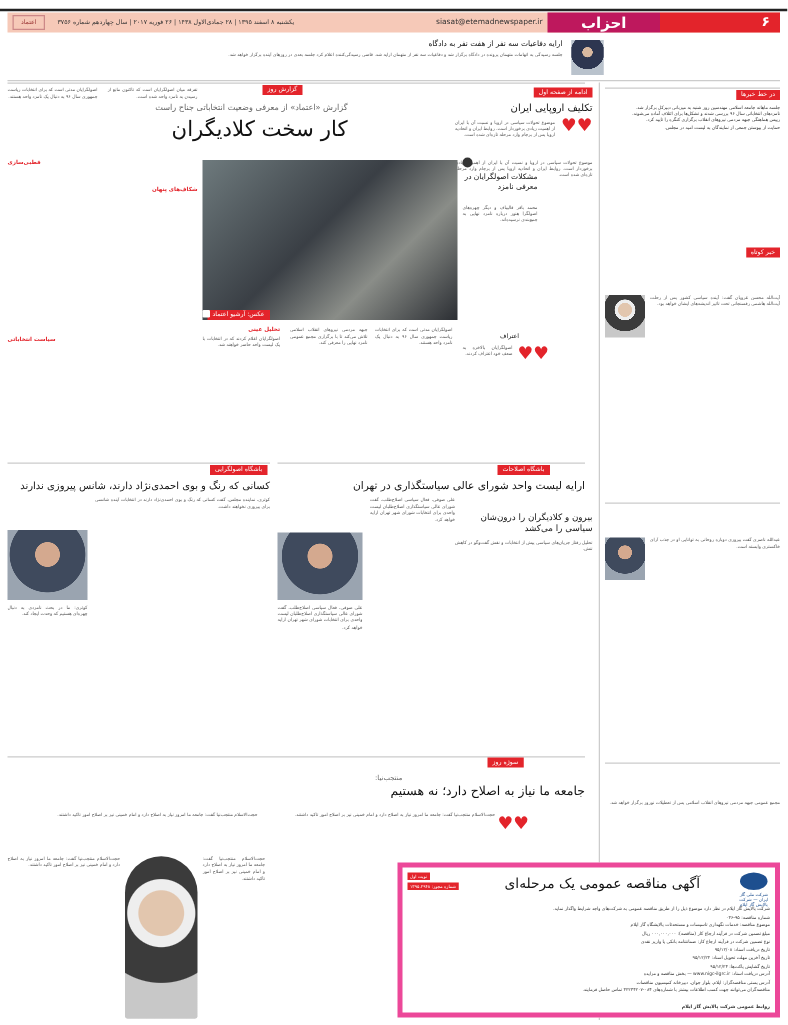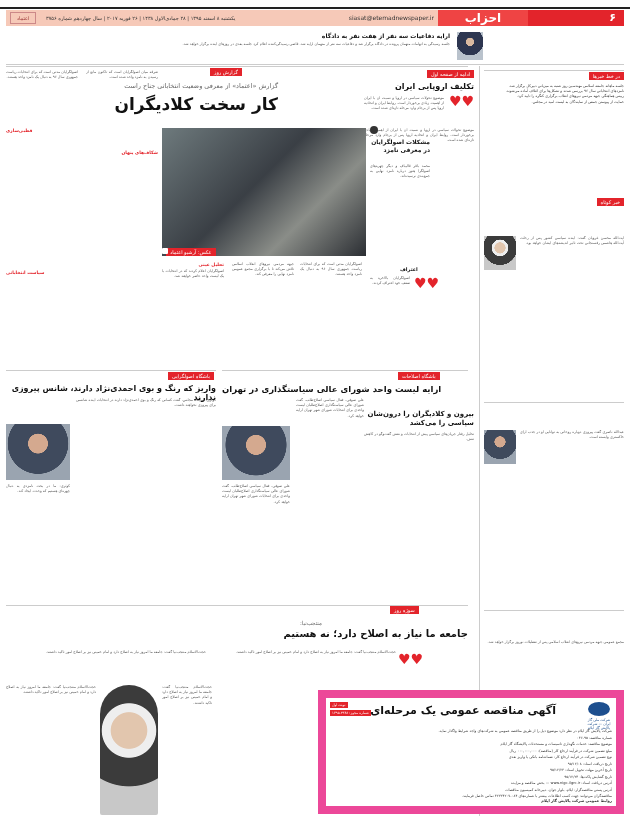--- a/index.html
+++ b/index.html
@@ -2,36 +2,36 @@
 <html><head>
 <meta charset="utf-8">
 <style>
 *{box-sizing:border-box;margin:0;padding:0}
 html,body{width:630px;height:820px;overflow:hidden;background:#fff}
 body{font-family:"DejaVu Sans",sans-serif;color:#222;position:relative;direction:rtl}
 .abs{position:absolute}
 .topline{left:0;top:7px;width:630px;height:2px;background:#222}
 .hdr{left:6px;top:10px;width:618px;height:16px;background:#f6c9b8}
 .hdr-red{right:0;top:0;width:96px;height:16px;background:#e3242b;color:#fff;font-size:11px;font-weight:bold;padding-right:8px;line-height:16px}
-.hdr-sec{right:96px;top:0;width:90px;height:16px;background:#ef4444;color:#fff;font-size:12px;font-weight:bold;line-height:16px;text-align:center}
+.hdr-sec{right:96px;top:0;width:90px;height:16px;background:#be185d;color:#fff;font-size:12px;font-weight:bold;line-height:16px;text-align:center}
 .hdr-mail{right:190px;top:0;font-size:6px;line-height:16px;color:#333;direction:ltr}
 .hdr-date{left:40px;top:0;font-size:5px;line-height:16px;color:#333}
 .hdr-logo{left:4px;top:2px;width:26px;height:12px;border:1px solid #c88;font-size:5px;line-height:10px;text-align:center;color:#933}
 .txt{font-size:3.6px;line-height:5.2px;color:#555;text-align:justify;overflow:hidden}
 .txt span{display:block}
 .kicker{background:#e3242b;color:#fff;font-size:5px;line-height:8px;height:8px;padding:0 4px;white-space:nowrap}
 .kline{height:1px;background:#ccc}
-.h-big{font-weight:bold;color:#111}
+.h-big{font-weight:normal;color:#111}
 .photo{background:linear-gradient(135deg,#6e7a7d,#3a3f45 45%,#8a8d88 70%,#2b2e33)}
 .portrait{background:radial-gradient(circle at 50% 35%,#d9b9a0 0 18%,#2d3650 19% 60%,#b9c2cc 61%)}
 .portrait2{background:radial-gradient(circle at 50% 35%,#e2c6ae 0 20%,#eee 21% 30%,#3b3b3b 31% 62%,#c8c8c8 63%)}
 .portrait3{background:radial-gradient(circle at 50% 35%,#d4a98f 0 20%,#3f4a5d 21% 62%,#9aa4b0 63%)}
 .heart{color:#e3242b;font-size:14px;line-height:14px}
 .rule{background:#ccc}
-.ad{border:8px solid #ec4899;background:#fff}
+.ad{border:4px solid #ec4899;background:#fff}
 </style>
 </head>
 <body>
 
 <div class="abs topline"></div>
 
 <div class="abs hdr">
   <div class="abs hdr-red">۶</div>
   <div class="abs hdr-sec">احزاب</div>
   <div class="abs hdr-mail">siasat@etemadnewspaper.ir</div>
@@ -100,28 +100,28 @@
 <div class="abs" style="left:6px;top:70px;width:152px;height:290px">
   <div class="txt" style="position:absolute;right:0;top:0;width:72px;height:290px">تفرقه میان اصولگرایان است که تاکنون مانع از رسیدن به نامزد واحد شده است.</div>
   <div style="position:absolute;right:0;top:80px;font-size:4.5px;color:#e3242b;font-weight:bold">شکاف‌های پنهان</div>
   <div class="txt" style="position:absolute;left:0;top:0;width:72px;height:290px">اصولگرایان مدتی است که برای انتخابات ریاست جمهوری سال ۹۶ به دنبال یک نامزد واحد هستند.</div>
   <div style="position:absolute;left:0;top:58px;font-size:4.5px;color:#e3242b;font-weight:bold">قطبی‌سازی</div>
   <div style="position:absolute;left:0;top:200px;font-size:4.5px;color:#e3242b;font-weight:bold">سیاست انتخاباتی</div>
 </div>
 
 <div class="abs rule" style="left:222px;top:370px;width:246px;height:1px"></div>
 <div class="abs kicker" style="left:398px;top:372px">باشگاه اصلاحات</div>
-<div class="abs h-big" style="left:222px;top:384px;width:246px;font-size:8.5px;text-align:left">ارایه لیست واحد شورای عالی سیاستگذاری در تهران</div>
+<div class="abs h-big" style="left:222px;top:384px;width:246px;font-size:8.5px;text-align:right">ارایه لیست واحد شورای عالی سیاستگذاری در تهران</div>
 <div class="abs portrait3" style="left:222px;top:426px;width:68px;height:54px"></div>
 <div class="abs txt" style="left:296px;top:398px;width:68px;height:190px">علی صوفی، فعال سیاسی اصلاح‌طلب، گفت شورای عالی سیاستگذاری اصلاح‌طلبان لیست واحدی برای انتخابات شورای شهر تهران ارایه خواهد کرد.</div>
 <div class="abs txt" style="left:222px;top:484px;width:68px;height:104px">علی صوفی، فعال سیاسی اصلاح‌طلب، گفت شورای عالی سیاستگذاری اصلاح‌طلبان لیست واحدی برای انتخابات شورای شهر تهران ارایه خواهد کرد.</div>
 
 <div class="abs rule" style="left:6px;top:370px;width:210px;height:1px"></div>
 <div class="abs kicker" style="left:168px;top:372px">باشگاه اصولگرایی</div>
-<div class="abs h-big" style="left:6px;top:384px;width:210px;font-size:8px;text-align:right">واریز که رنگ و بوی احمدی‌نژاد دارند، شانس پیروزی ندارند</div>
+<div class="abs h-big" style="left:6px;top:384px;width:210px;font-size:8px;text-align:right">کسانی که رنگ و بوی احمدی‌نژاد دارند، شانس پیروزی ندارند</div>
 <div class="abs portrait3" style="left:6px;top:424px;width:64px;height:56px"></div>
 <div class="abs txt" style="left:6px;top:484px;width:64px;height:104px">کوثری: ما در بحث نامزدی به دنبال چهره‌ای هستیم که وحدت ایجاد کند.</div>
 <div class="abs txt" style="left:76px;top:398px;width:140px;height:190px">کوثری، نماینده مجلس، گفت کسانی که رنگ و بوی احمدی‌نژاد دارند در انتخابات آینده شانسی برای پیروزی نخواهند داشت.</div>
 
 <div class="abs rule" style="left:6px;top:605px;width:462px;height:1px"></div>
 <div class="abs kicker" style="left:390px;top:606px">سوژه روز</div>
 <div class="abs" style="left:300px;top:620px;font-size:5.5px;color:#666">منتجب‌نیا:</div>
 <div class="abs h-big" style="left:210px;top:628px;width:258px;font-size:10px;text-align:right">جامعه ما نیاز به اصلاح دارد؛ نه هستیم</div>
 <div class="abs heart" style="left:398px;top:652px">♥♥</div>
 <div class="abs txt" style="left:210px;top:650px;width:186px;height:30px">حجت‌الاسلام منتجب‌نیا گفت: جامعه ما امروز نیاز به اصلاح دارد و امام خمینی نیز بر اصلاح امور تاکید داشتند.</div>

